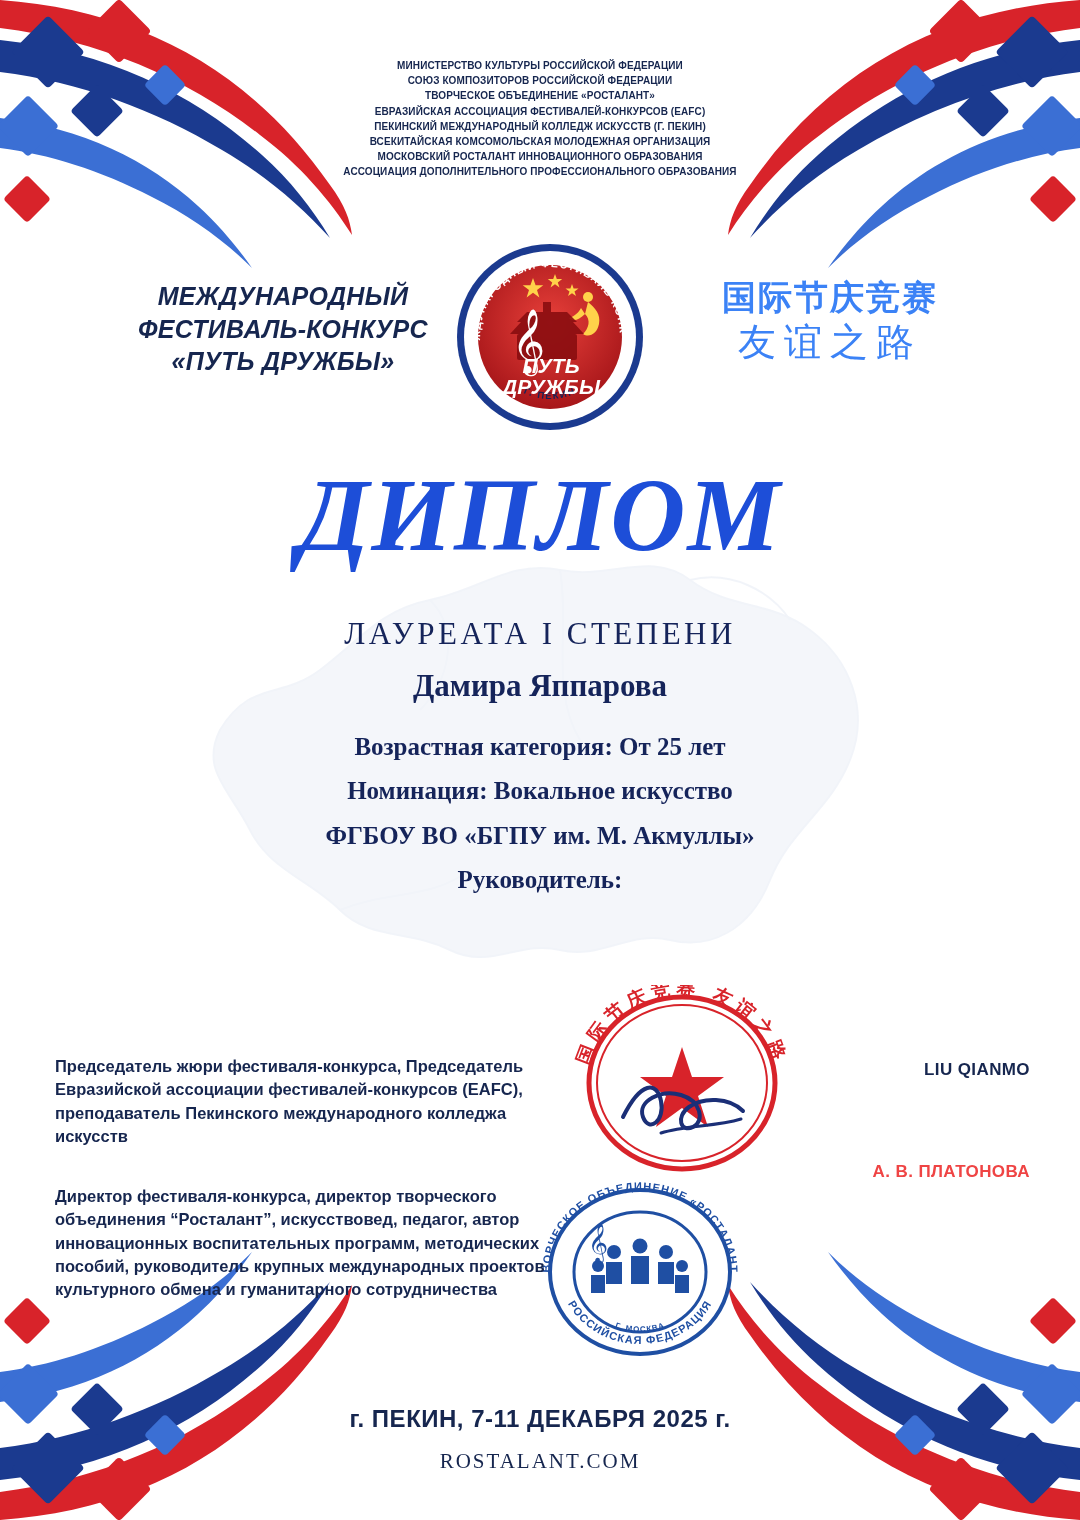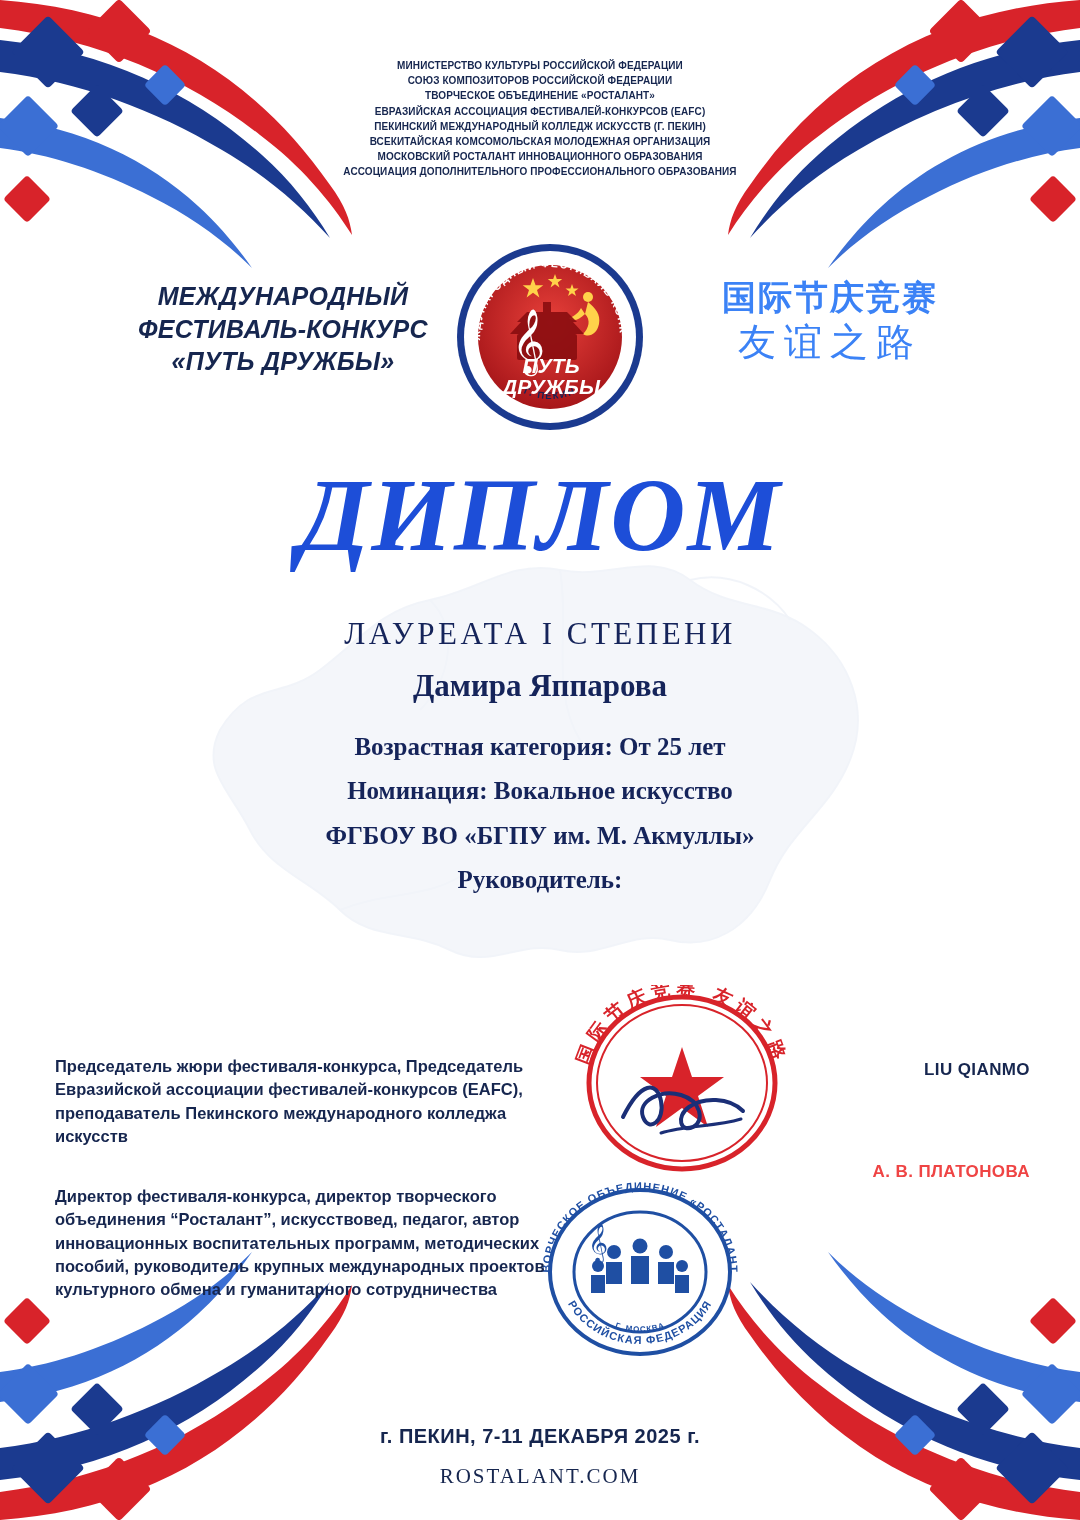--- a/index.html
+++ b/index.html
@@ -223,24 +223,23 @@
   
   .footer {
     position: absolute;
     top: 1405px;
     left: 0;
     width: 1080px;
     text-align: center;
     color: #16264f;
   }
   .footer .place {
-    font-size: 20px;
+    font-size: 24px;
     font-weight: bold;
     letter-spacing: 0.5px;
-    margin-top: 20px;
   }
   .footer .site {
     margin-top: 16px;
     font-family: "Liberation Serif", serif;
     font-size: 21px;
     letter-spacing: 2px;
   }
 </style>
 </head>
 <body>

